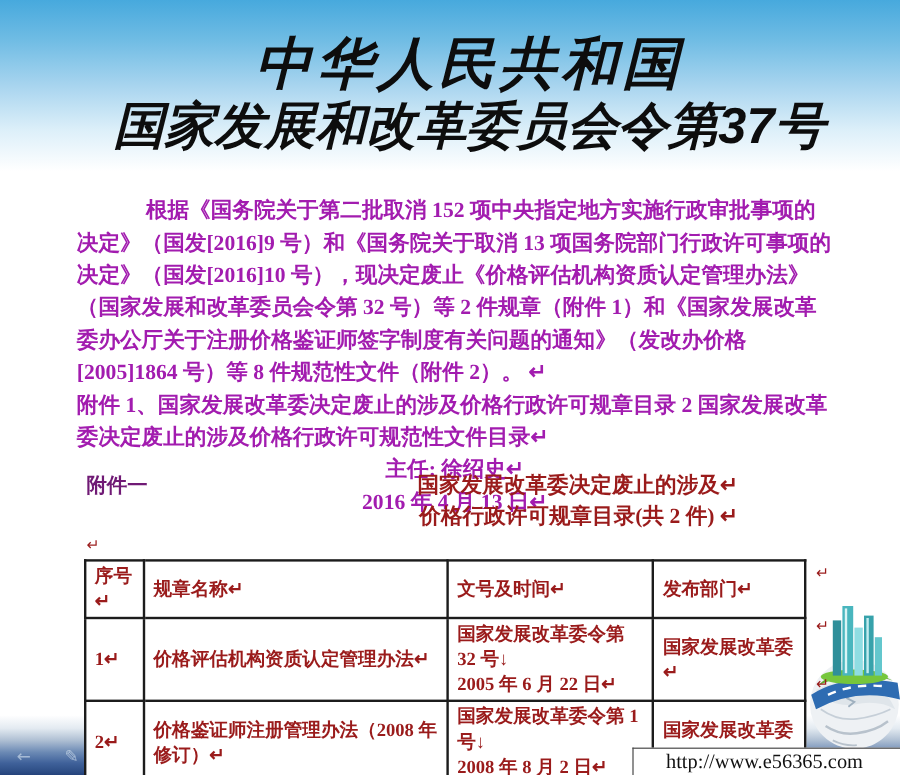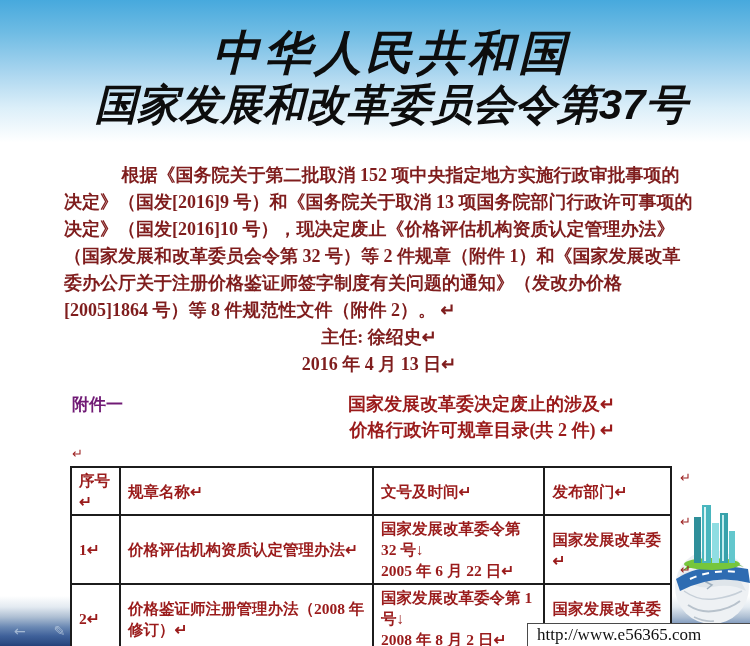--- a/index.html
+++ b/index.html
@@ -37,21 +37,21 @@
     position:absolute; left:0; top:146px; width:750px; height:16px;
     overflow:hidden; text-align:center;
   }
   .clip-fragment span {
     display:inline-block; transform:translateY(-10px);
     color:#9a1b1b; font-weight:bold; font-size:21px; letter-spacing:6px;margin-top:44px;
   }
   
   .doc {
     position:absolute; left:64px; top:162px; width:630px;
-    color:#7f1d1d; font-size:18px; line-height:27px; font-weight:600;
+    color:#a21caf; font-size:18px; line-height:27px; font-weight:600;
   }
   .doc p.indent { text-indent:3.2em; }
   .doc p.center { text-align:center; }
   
   .attach-label {
     position:absolute; left:72px; top:393px; color:#701a75;
     font-size:17px; font-weight:bold;
   }
   .attach-title {
     position:absolute; left:70px; top:391px; width:545px; text-align:right;
@@ -78,21 +78,21 @@
   }
   .row-marks span:nth-child(1){ margin-top:2px; }
   .row-marks span:nth-child(2){ margin-top:28px; }
   .row-marks span:nth-child(3){ margin-top:32px; }
   
   .globe { position:absolute; left:674px; top:495px; width:76px; height:142px; z-index:2; }
   
   .url-box {
     position:absolute; left:527px; top:623px; width:223px; height:23px;
     background:#ffffff; border-top:1px solid #4a4a4a; border-left:1px solid #4a4a4a;
-    z-index:4; display:flex; align-items:center; padding-left:9px;
+    z-index:4; display:flex; align-items:center; padding-left:27px;
   }
   .url-box span {
     color:#111111; font-size:17px; font-family:"Liberation Serif", serif;
   }
 </style>
 </head>
 <body>
 
 <div class="slide">
 
@@ -111,20 +111,21 @@
     <span class="line1">中华人民共和国</span>
     <span class="line2">国家发展和改革委员会令第37号</span>
   </h1>
 
   <div class="clip-fragment">
     <span>第37号↵</span>
   </div>
 
   <div class="doc">
     <p class="indent">根据《国务院关于第二批取消 152 项中央指定地方实施行政审批事项的决定》（国发[2016]9 号）和《国务院关于取消 13 项国务院部门行政许可事项的决定》（国发[2016]10 号），现决定废止《价格评估机构资质认定管理办法》（国家发展和改革委员会令第 32 号）等 2 件规章（附件 1）和《国家发展改革委办公厅关于注册价格鉴证师签字制度有关问题的通知》（发改办价格[2005]1864 号）等 8 件规范性文件（附件 2）。 ↵</p>
+    <p>附件 1、国家发展改革委决定废止的涉及价格行政许可规章目录 2 国家发展改革委决定废止的涉及价格行政许可规范性文件目录↵</p>
     <p class="center">主任: 徐绍史↵</p>
     <p class="center">2016 年 4 月 13 日↵</p>
   </div>
 
   <div class="attach-label">附件一</div>
   <div class="attach-title">
     <span>国家发展改革委决定废止的涉及↵</span><br>
     <span>价格行政许可规章目录(共 2 件) ↵</span>
   </div>
   <div class="stray-mark">↵</div>

